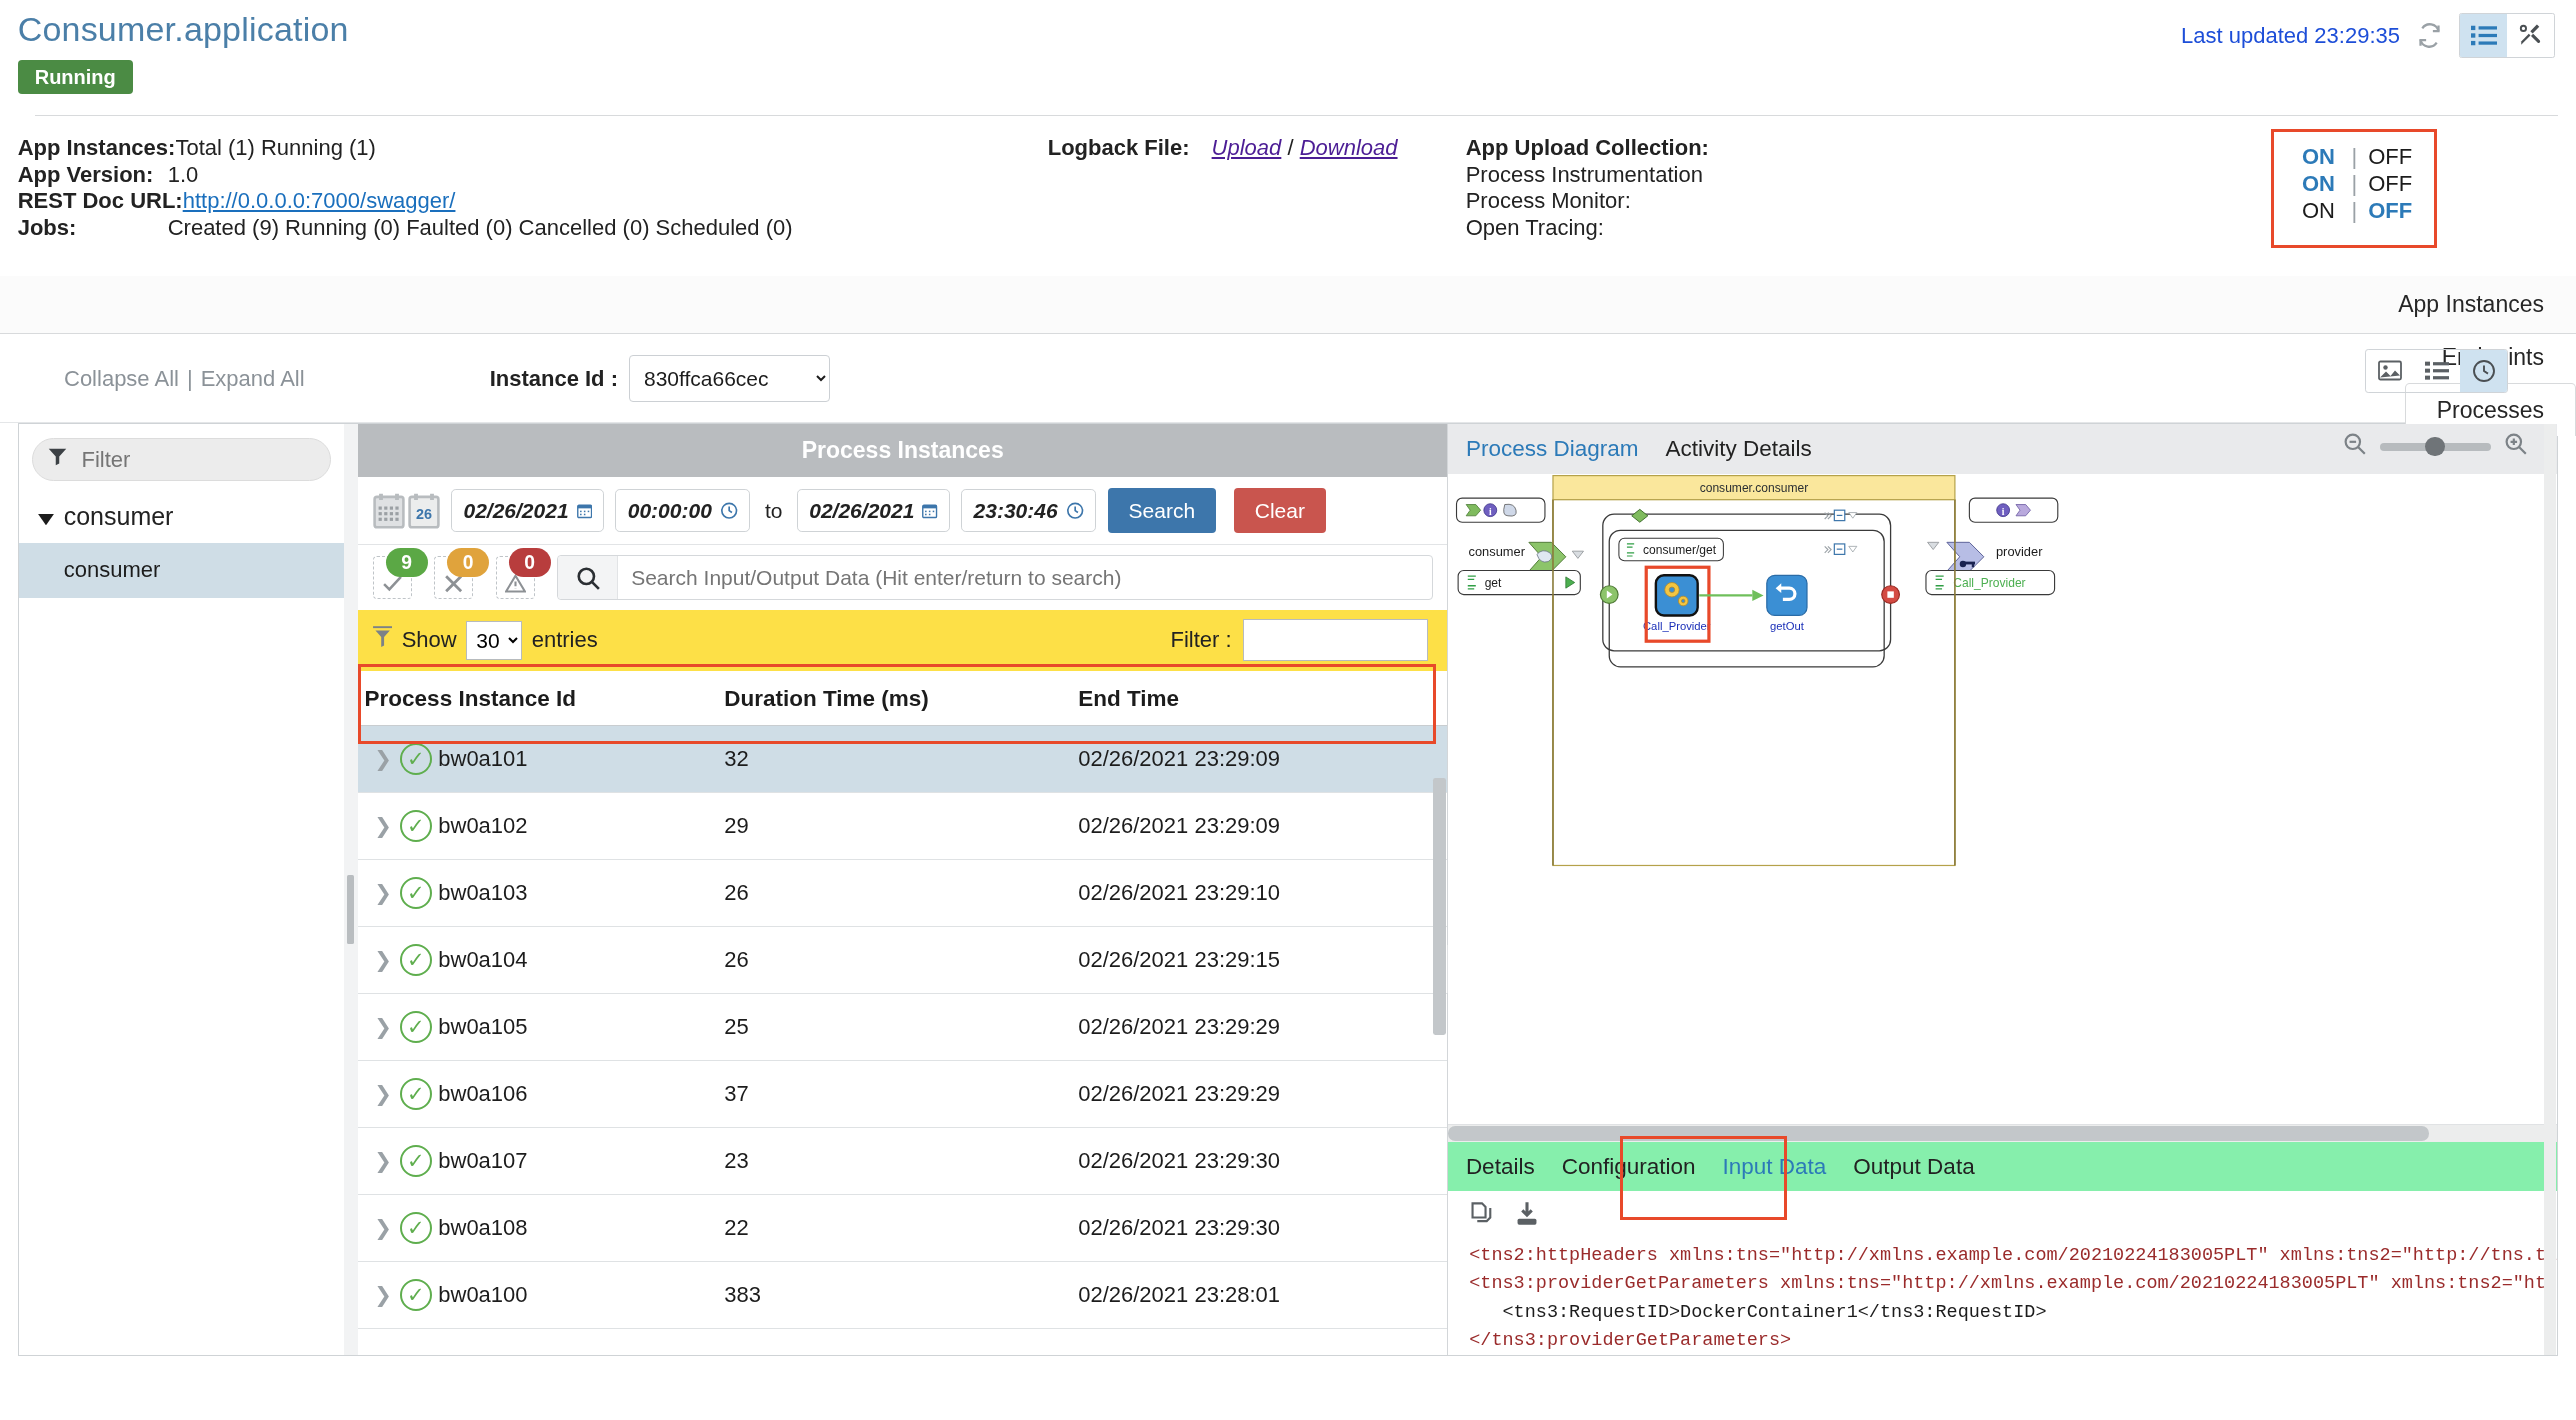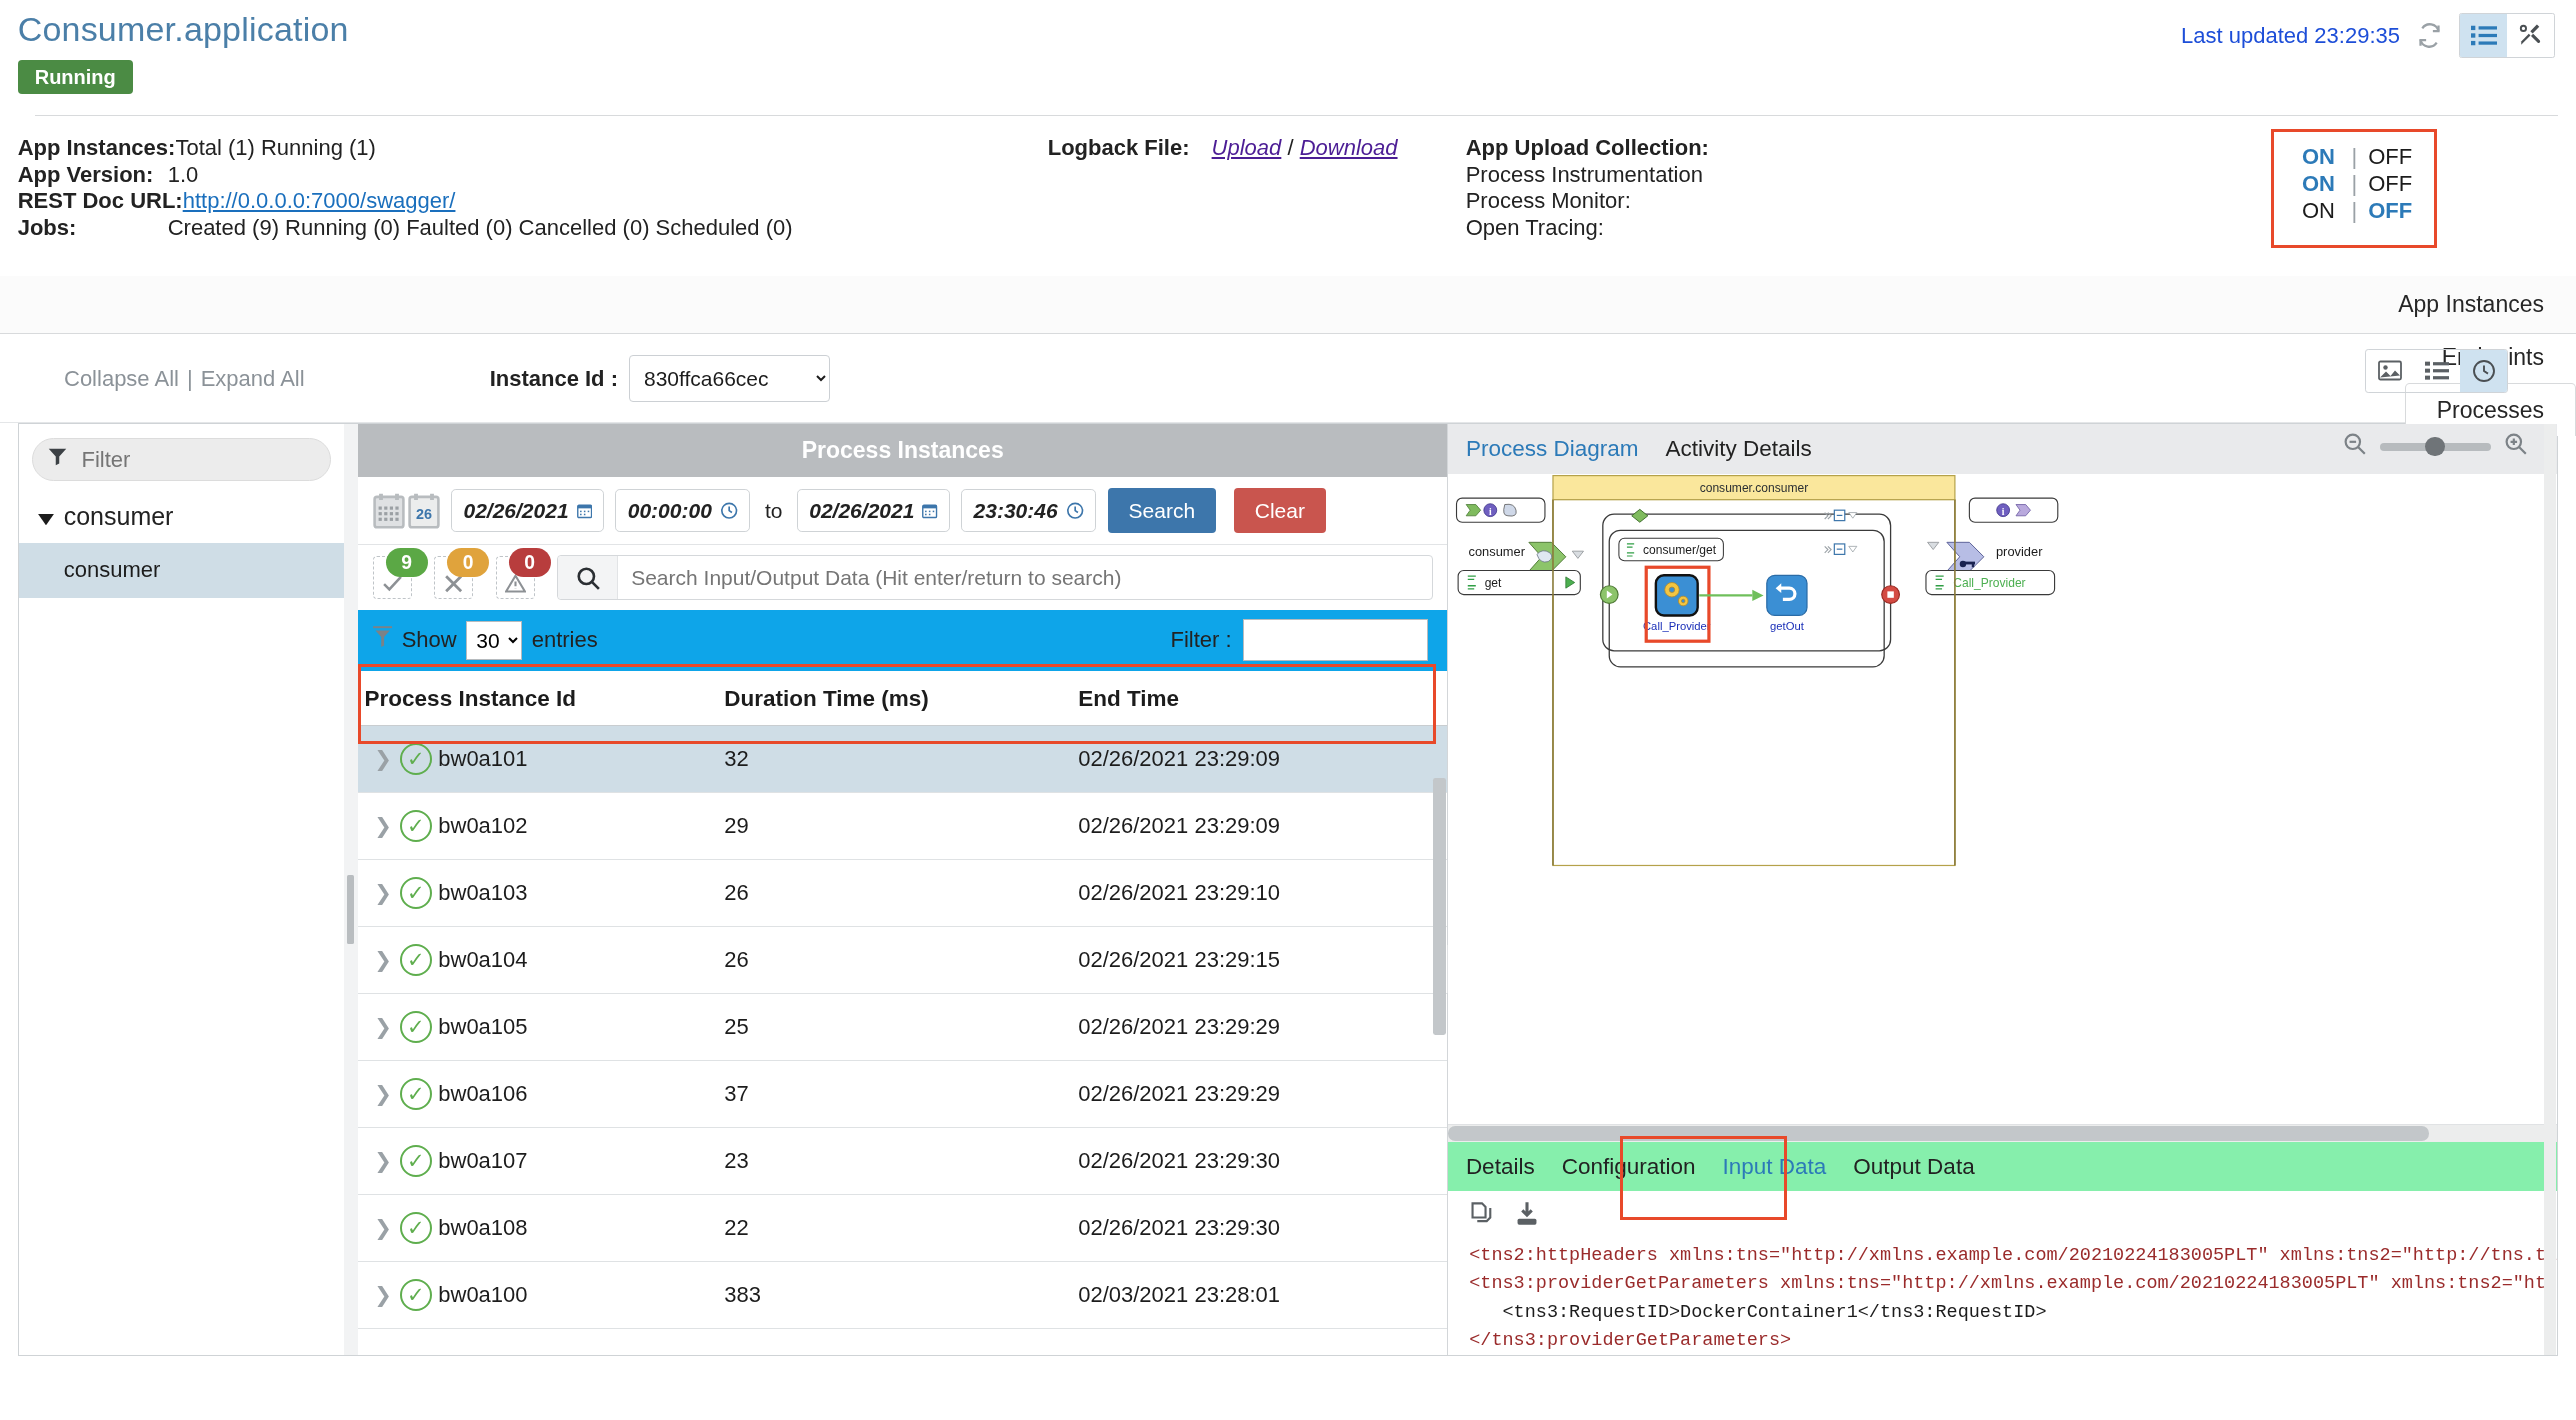--- a/index.html
+++ b/index.html
@@ -171,21 +171,21 @@
   }
   .io-search .mag { width: 60px; display:flex; align-items:center; justify-content:center;
     background:#f3f4f5; height:100%; border-right:0.8px solid #e2e4e6; border-radius:4px 0 0 4px; }
   .io-search input {
     flex:1; border:none; outline:none; font-size:21px; padding: 0 13px;
     font-family:"Liberation Sans", sans-serif; color:#8b9298; background:transparent;
   }
 
   .table-controls {
     display:flex; align-items:center; justify-content:space-between;
-    background:#0ea5e9; padding: 9.7px 19.3px 9.7px 14.5px;
+    background:#fde047; padding: 9.7px 19.3px 9.7px 14.5px;
   }
   .show-entries { display:flex; align-items:center; gap: 9.7px; font-size:22px; }
   .entries-select {
     height: 39px; border:0.8px solid #b7bbbe; background:#fff; font-size:21px;
     font-family:"Liberation Sans", sans-serif; padding: 0 4.8px;
   }
   .filter-right { display:flex; align-items:center; gap: 11.3px; font-size:22px; }
   .filter-input {
     width: 185px; height: 42px; border:0.8px solid #b7bbbe; background:#fff;
     font-family:"Liberation Sans", sans-serif; font-size:21px; padding: 0 8px; outline:none;
@@ -668,21 +668,21 @@
           </tr>
           <tr>
             <td class="col-a">
               <div class="id-cell">
                 <span class="chev">❯</span>
                 <span class="ok-circle">✓</span>
                 <span>bw0a100</span>
               </div>
             </td>
             <td class="col-b">383</td>
-            <td>02/03/2021 23:28:01</td>
+            <td>02/26/2021 23:28:01</td>
           </tr>
         </tbody>
       </table>
 
       <div class="highlight-rows"></div>
       <div class="table-scroll"></div>
     </div>
 
     <div class="right-pane">
       <div class="pane-collapse">❮</div>

